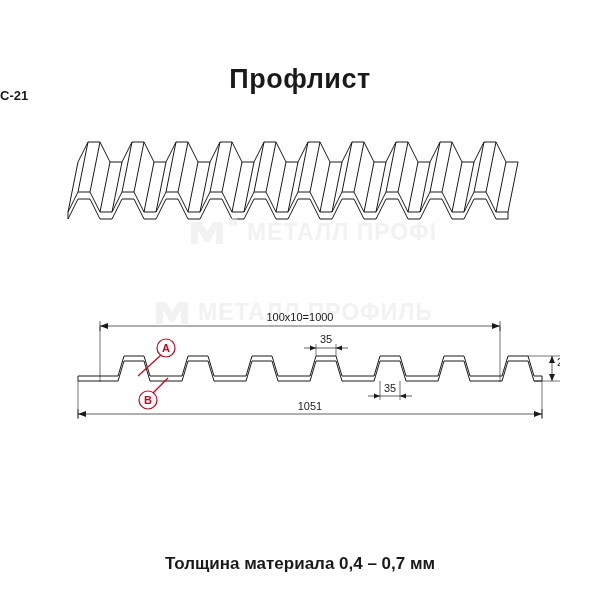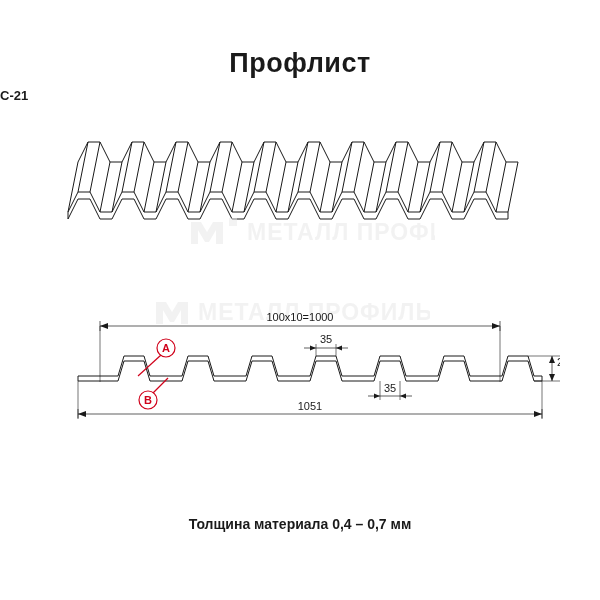--- a/index.html
+++ b/index.html
@@ -15,46 +15,46 @@
     overflow: hidden;
     position: relative;
   }
   .page {
     position: relative;
     width: 600px;
     height: 600px;
   }
   .title {
     position: absolute;
-    top: 48px;
+    top: 64px;
     left: 0;
     width: 600px;
     text-align: center;
     font-size: 27px;
     font-weight: bold;
     letter-spacing: 0.5px;
     color: #1a1a1a;
   }
   .subtitle {
     position: absolute;
     top: 88px;
     left: 0;
     width: 496px;
     text-align: left;
     font-size: 13px;
     font-weight: bold;
     color: #1a1a1a;
   }
   .footer-note {
     position: absolute;
-    top: 516px;
+    top: 554px;
     left: 0;
     width: 600px;
     text-align: center;
-    font-size: 14px;
+    font-size: 17px;
     font-weight: bold;
     color: #1a1a1a;
   }
   .iso-wrap {
     position: absolute;
     top: 120px;
     left: 60px;
     width: 480px;
     height: 130px;
   }

